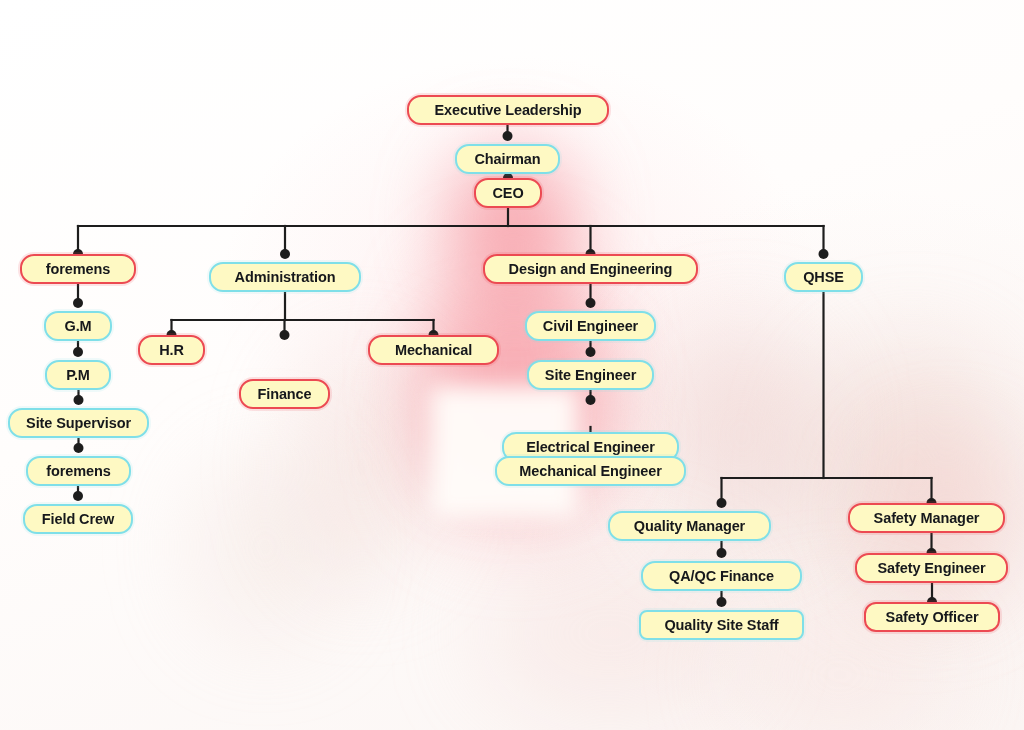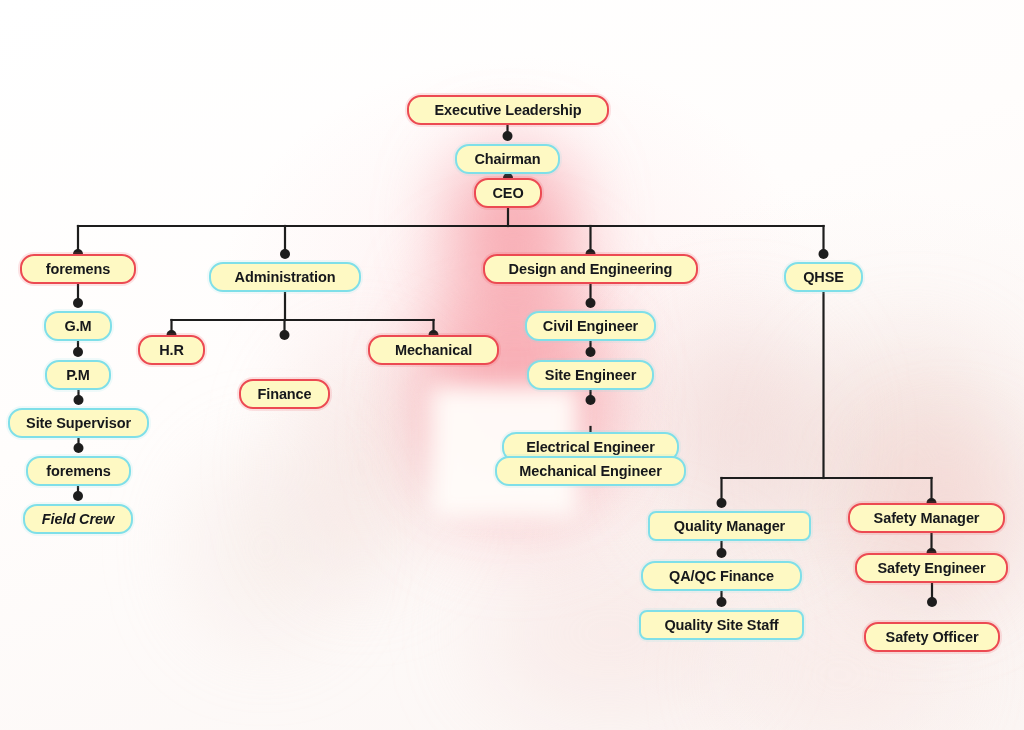--- a/index.html
+++ b/index.html
@@ -249,21 +249,21 @@
       </div>
       <div class="node cyan" style="left: 45px; top: 352px; width: 66px;">
         <span class="node-label">P.M</span>
       </div>
       <div class="node cyan" style="left: 8px; top: 400px; width: 141px;">
         <span class="node-label">Site Supervisor</span>
       </div>
       <div class="node cyan" style="left: 26px; top: 448px; width: 105px;">
         <span class="node-label">foremens</span>
       </div>
-      <div class="node cyan" style="left: 23px; top: 496px; width: 110px; font-style: italic;">
+      <div class="node cyan" style="left: 23px; top: 496px; width: 110px;">
         <span class="node-label">Field Crew</span>
       </div>
       <div class="node cyan" style="left: 209px; top: 254px; width: 152px;">
         <span class="node-label">Administration</span>
       </div>
       <div class="node red" style="left: 138px; top: 335px; width: 67px; align-items: center;">
         <span class="node-label">H.R</span>
       </div>
       <div class="node red" style="left: 239px; top: 335px; width: 91px; margin-top: 44px;">
         <span class="node-label">Finance</span>
@@ -282,33 +282,33 @@
       </div>
       <div class="node cyan" style="left: 502px; top: 424px; width: 177px;">
         <span class="node-label">Electrical Engineer</span>
       </div>
       <div class="node cyan" style="left: 495px; top: 448px; width: 191px;">
         <span class="node-label">Mechanical Engineer</span>
       </div>
       <div class="node cyan" style="left: 784px; top: 254px; width: 79px;">
         <span class="node-label">QHSE</span>
       </div>
-      <div class="node cyan" style="left: 648px; top: 503px; width: 163px; border-radius: 8px;">
+      <div class="node cyan" style="left: 608px; top: 503px; width: 163px;">
         <span class="node-label">Quality Manager</span>
       </div>
       <div class="node cyan" style="left: 641px; top: 553px; width: 161px;">
         <span class="node-label">QA/QC Finance</span>
       </div>
       <div class="node cyan" style="left: 639px; top: 602px; width: 165px; border-radius: 8px;">
         <span class="node-label">Quality Site Staff</span>
       </div>
       <div class="node red" style="left: 818px; top: 503px; width: 157px; margin-left: 30px;">
         <span class="node-label">Safety Manager</span>
       </div>
       <div class="node red" style="left: 855px; top: 553px; width: 153px;">
         <span class="node-label">Safety Engineer</span>
       </div>
-      <div class="node red" style="left: 864px; top: 622px; width: 136px;">
+      <div class="node red" style="left: 864px; top: 602px; width: 136px; border-radius: 12px;">
         <span class="node-label">Safety Officer</span>
       </div>
     </div>
 
 </div>
 
 </body></html>

